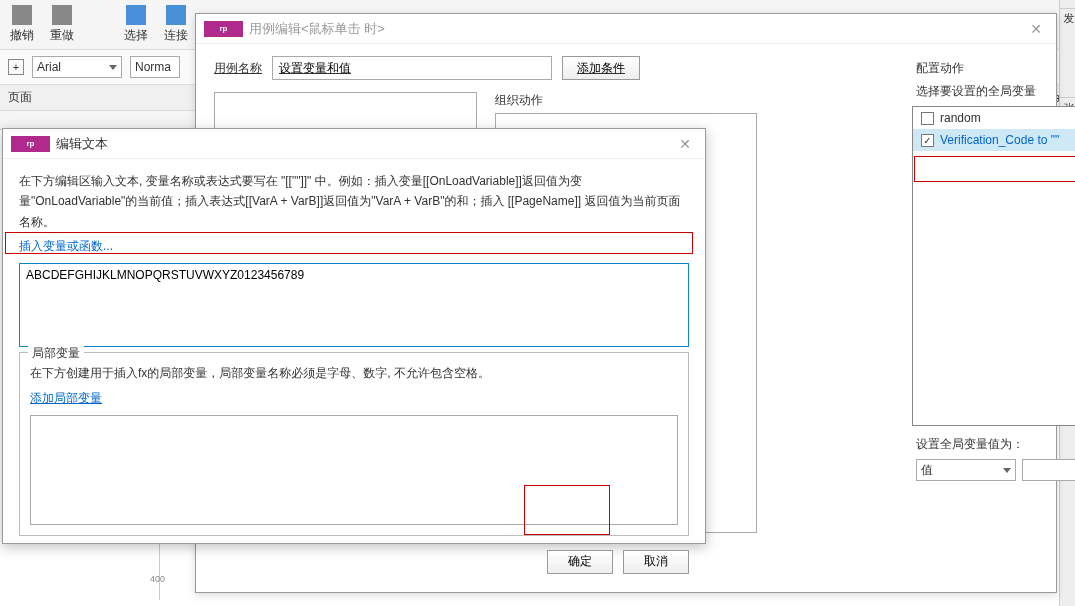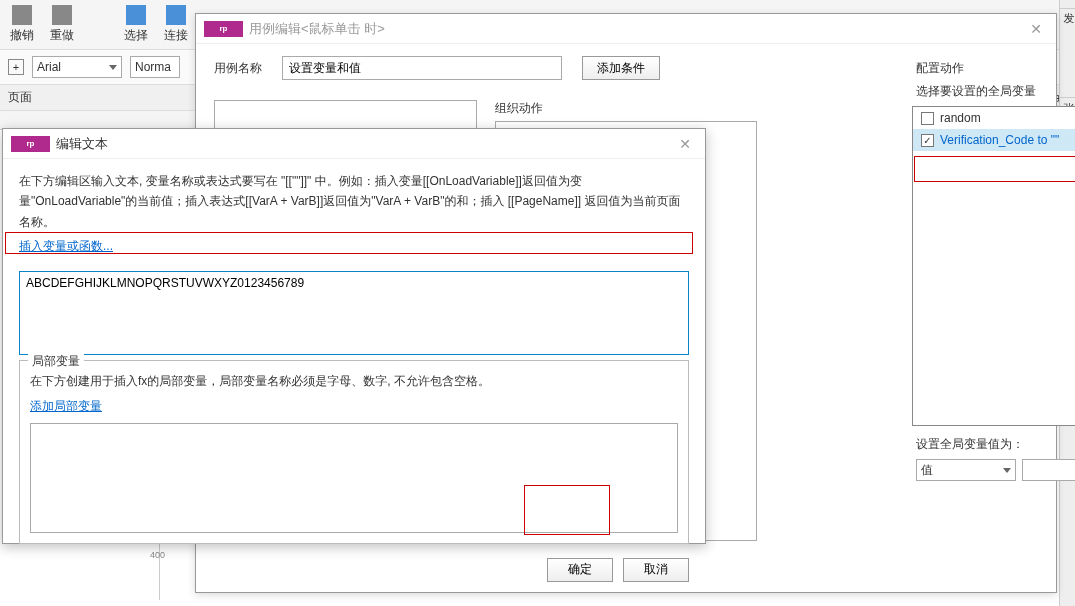--- a/index.html
+++ b/index.html
@@ -25,21 +25,21 @@
 .ruler-mark { position: absolute; left: 150px; font-size: 9px; color: #888; }
 
 
 .dlg-case { position: absolute; left: 195px; top: 13px; width: 862px; height: 580px; background: #fff; border: 1px solid #999; box-shadow: 0 2px 8px rgba(0,0,0,0.15); }
 .dlg-title { display: flex; align-items: center; height: 30px; padding: 0 8px; background: #fff; border-bottom: 1px solid #eee; }
 .rp-icon { width: 39px; height: 16px; background: #b02a8e; margin-right: 6px; display: flex; align-items: center; justify-content: center; color: #fff; font-size: 8px; font-weight: bold; }
 .dlg-title-text { color: #999; font-size: 13px; flex: 1; }
 .dlg-close { font-size: 14px; color: #999; cursor: pointer; padding: 2px 6px; }
 
 .case-body { padding: 12px 18px; }
-.case-row { display: flex; align-items: center; gap: 20px; margin-bottom: 20px; }
+.case-row { display: flex; align-items: center; gap: 10px; margin-bottom: 12px; text-decoration: underline; }
 .case-label { font-size: 12px; }
 .case-input { border: 1px solid #aaa; height: 24px; padding: 0 6px; width: 280px; }
 .case-btn { border: 1px solid #999; background: linear-gradient(#fff,#eee); height: 24px; padding: 0 14px; cursor: pointer; }
 
 .case-cols { display: flex; gap: 18px; }
 .case-col { flex: 1; }
 .case-col-h { font-size: 12px; margin-bottom: 4px; }
 .case-listbox { border: 1px solid #aaa; height: 420px; background: #fff; }
 
 
@@ -119,21 +119,21 @@
 </div>
 
 <div class="bg-right">
   <div class="right-tab">发</div>
   <div class="right-tab" style="margin-top:80px">张</div>
   <div class="right-tab" style="margin-top:100px">设</div>
   <div class="right-tab">转</div>
 </div>
 
 <div class="bg-ruler">
-  <div class="ruler-mark" style="top:420px">400</div>
+  <div class="ruler-mark" style="top:444px">400</div>
 </div>
 
 <div class="dlg-case">
   <div class="dlg-title">
     <div class="rp-icon">rp</div>
     <div class="dlg-title-text">用例编辑&lt;鼠标单击 时&gt;</div>
     <div class="dlg-close">✕</div>
   </div>
   <div class="case-body">
     <div class="case-row">
@@ -193,21 +193,21 @@
 </div>
 
 <div class="dlg-edit">
   <div class="dlg-title">
     <div class="rp-icon">rp</div>
     <div class="dlg-title-text" style="color:#333">编辑文本</div>
     <div class="dlg-close">✕</div>
   </div>
   <div class="edit-body">
     <div class="instr">在下方编辑区输入文本, 变量名称或表达式要写在 "[[""]]" 中。例如：插入变量[[OnLoadVariable]]返回值为变量"OnLoadVariable"的当前值；插入表达式[[VarA + VarB]]返回值为"VarA + VarB"的和；插入 [[PageName]] 返回值为当前页面名称。</div>
-    <div class="link" style="text-decoration:underline;margin-bottom:16px;display:inline-block">插入变量或函数...</div>
+    <div class="link" style="margin-bottom:8px;display:inline-block">插入变量或函数...</div>
     <textarea class="textarea-box" style="">ABCDEFGHIJKLMNOPQRSTUVWXYZ0123456789</textarea>
     <div class="textarea-hl" style="left:2px; top:103px; width:688px; height:22px;"></div>
 
     <div class="fieldset">
       <div class="legend">局部变量</div>
       <div class="instr">在下方创建用于插入fx的局部变量，局部变量名称必须是字母、数字, 不允许包含空格。</div>
       <div class="link" style="text-decoration:underline">添加局部变量</div>
       <div class="local-box"></div>
     </div>
 

